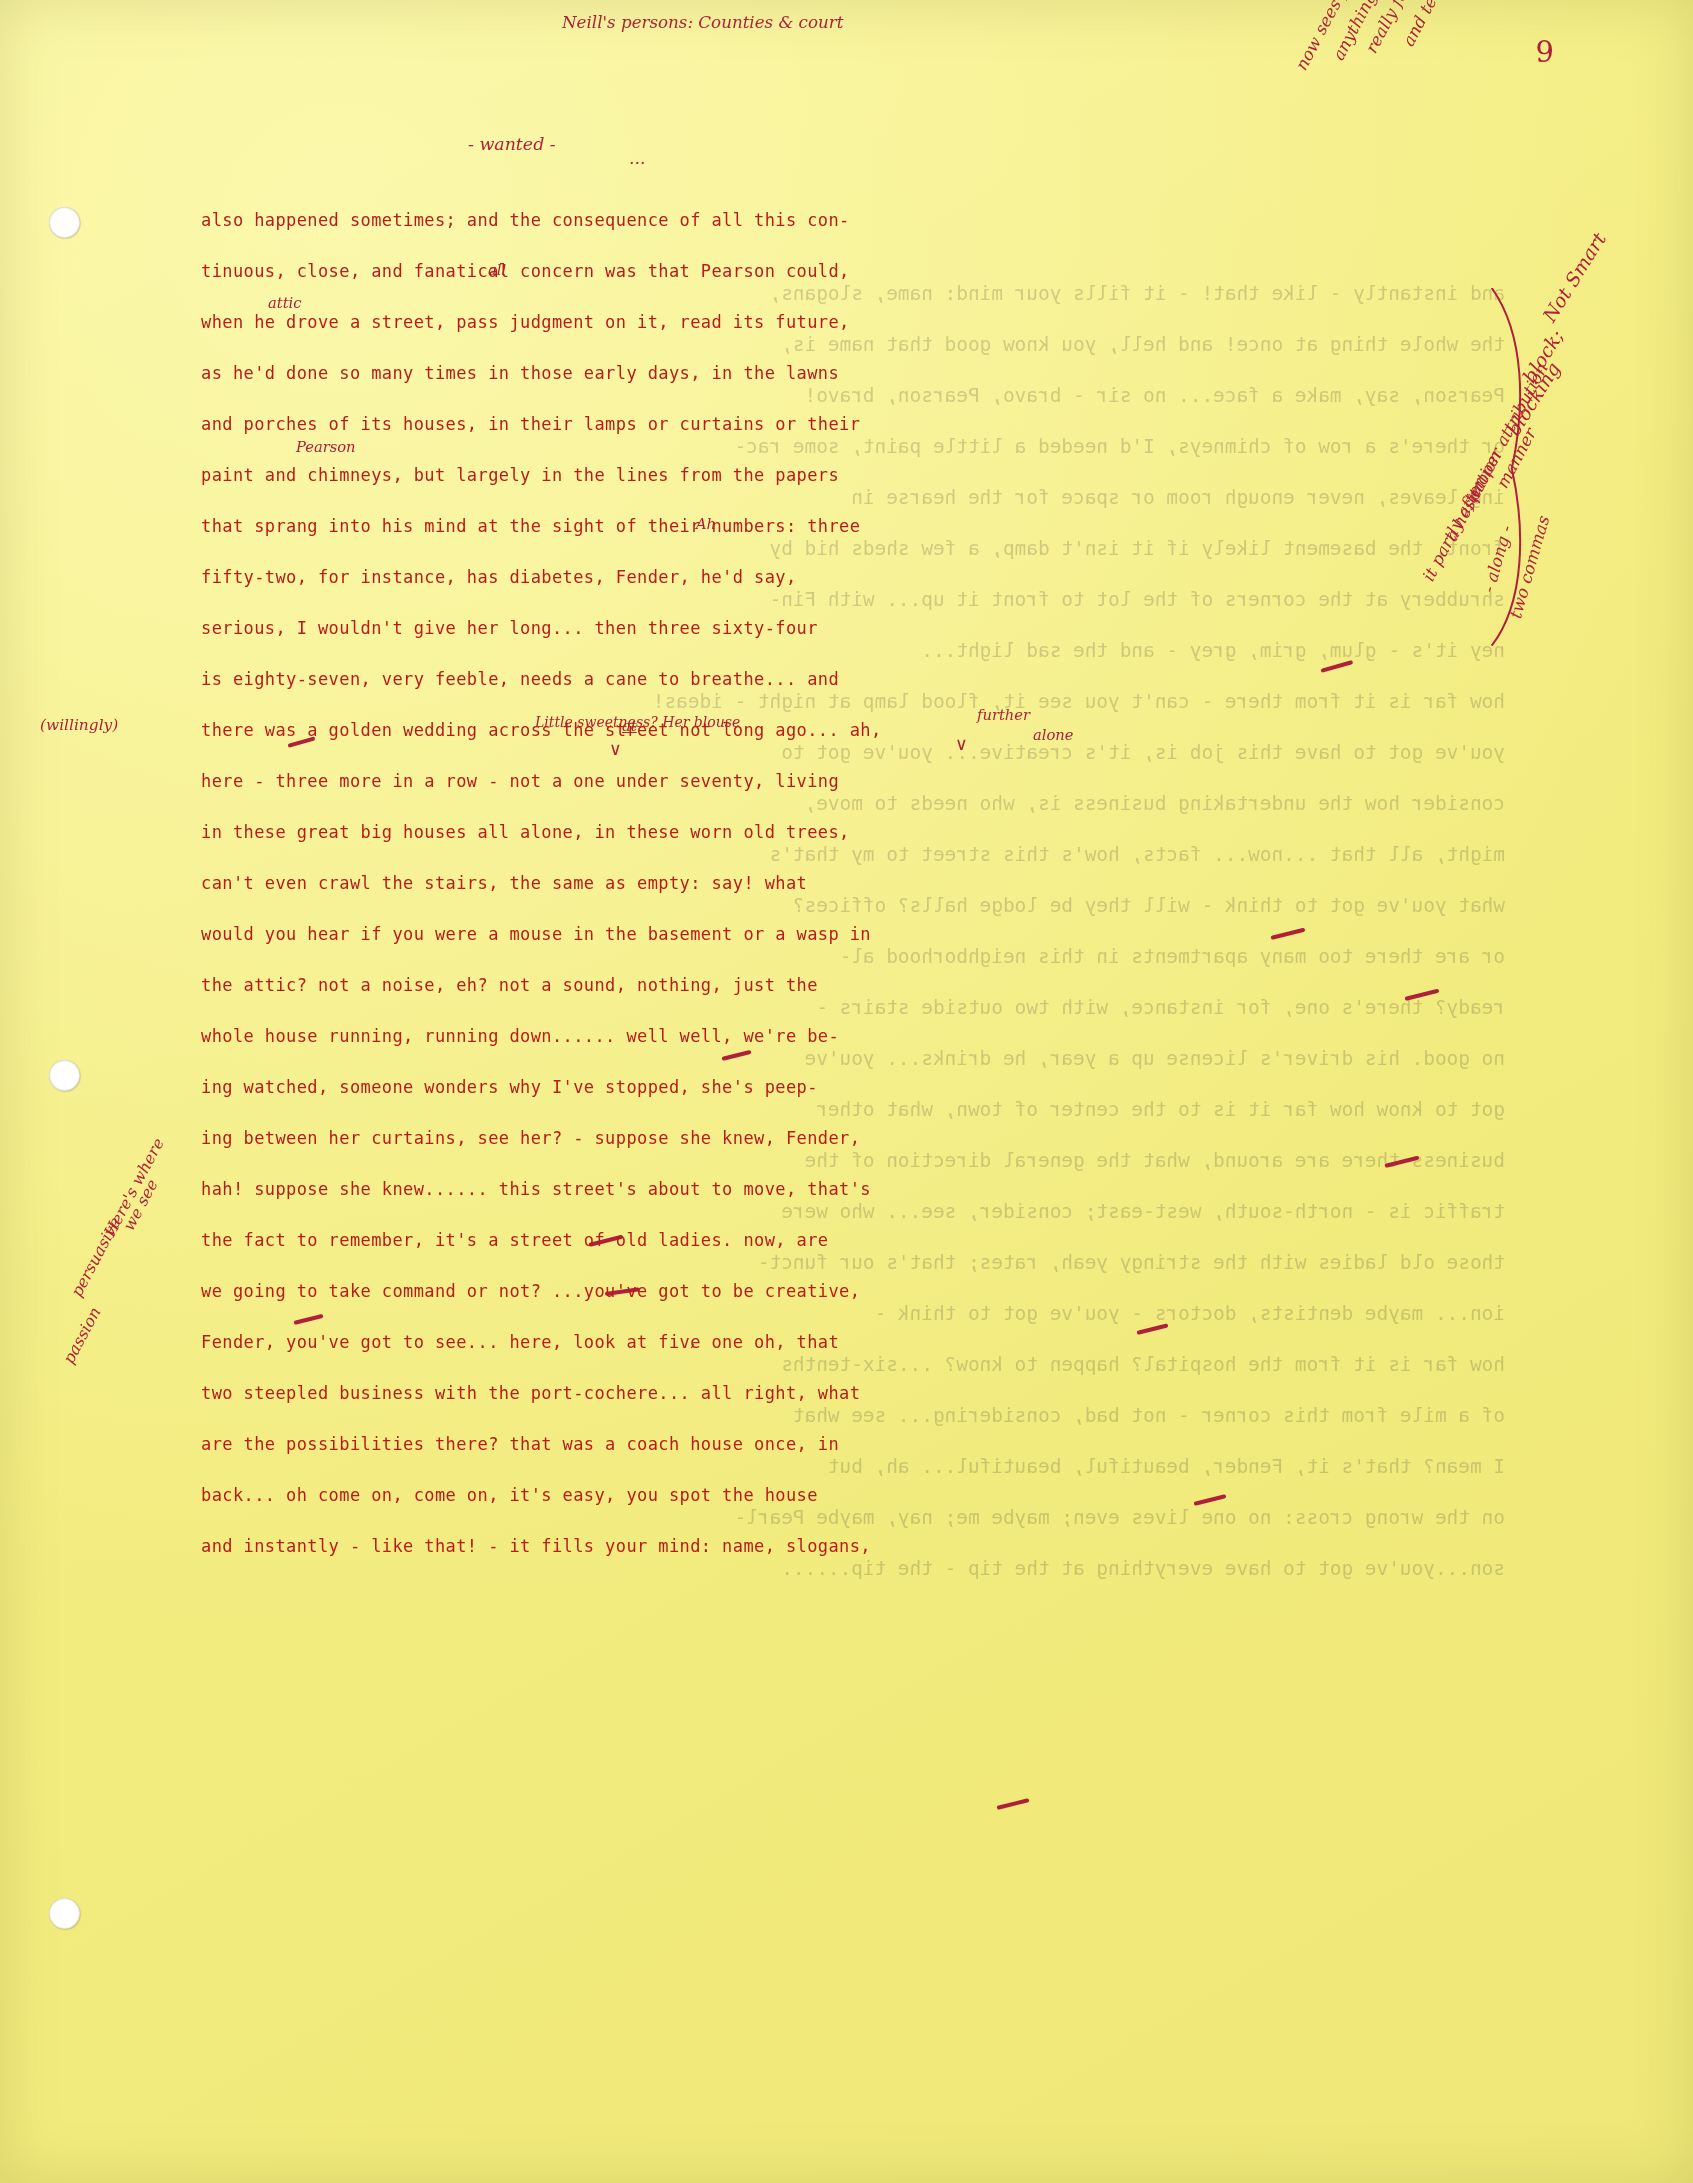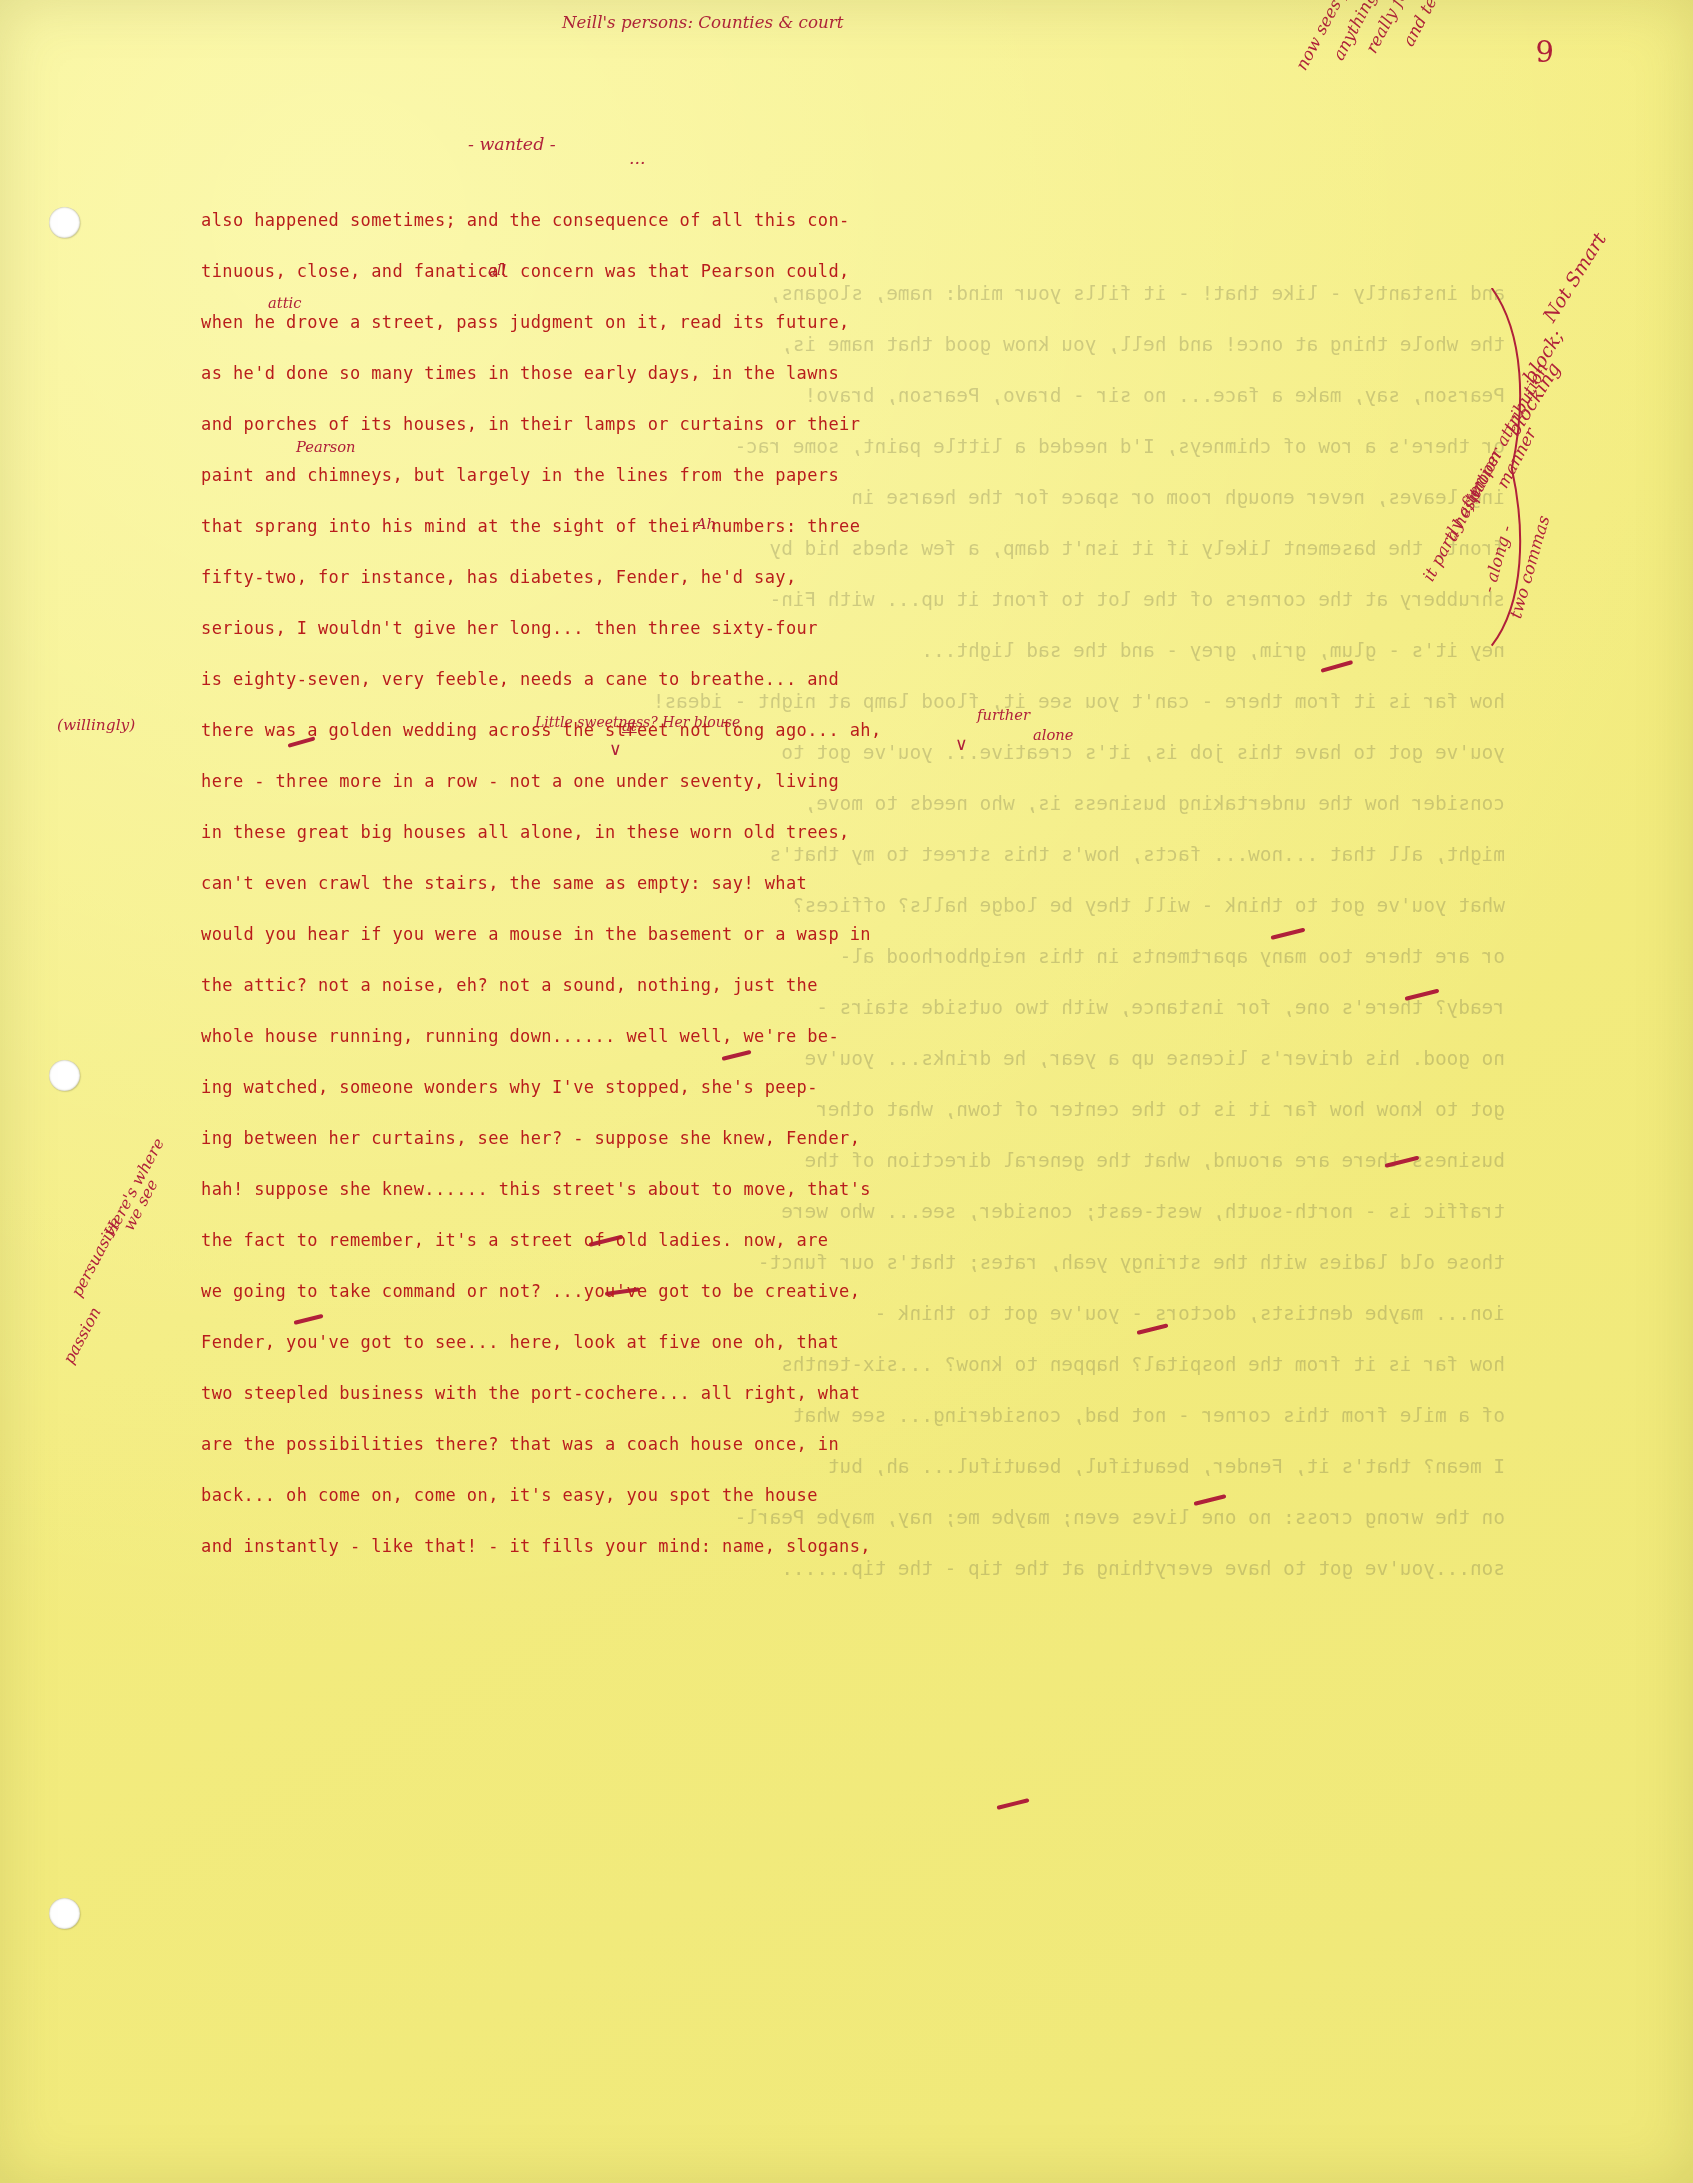--- a/index.html
+++ b/index.html
@@ -148,21 +148,21 @@
   <div class="vert-note" style="left:1462px; top:495px; transform: rotate(-62deg); transform-origin: left top;">proper attribution</div>
   <div class="vert-note" style="left:1441px; top:535px; transform: rotate(-62deg); transform-origin: left top;">a hesitation</div>
   <div class="vert-note" style="left:1418px; top:575px; transform: rotate(-62deg); transform-origin: left top;">it partly after</div>
   <div class="vert-note" style="left:1478px; top:589px; transform: rotate(-74deg); transform-origin: left top;">- along -</div>
   <div class="vert-note" style="left:1505px; top:615px; transform: rotate(-74deg); transform-origin: left top;">two commas</div>
 
   <svg class="curve" style="left:1485px; top:288px; width:87px; height:361px;" viewBox="0 0 130 540" width="87" height="361">
     <path d="M 10 0 C 60 70, 60 180, 40 270 C 60 360, 60 470, 10 535" stroke="#b0203a" stroke-width="3" fill="none"></path>
   </svg>
 
-  <div class="vert-note" style="left:57px; top:716px; font-size:15.4px;">(willingly)</div>
+  <div class="vert-note" style="left:40px; top:716px; font-size:15.4px;">(willingly)</div>
   <div class="vert-note" style="left:100px; top:1231px; transform: rotate(-62deg); transform-origin: left top; font-size:16px;">Here's where</div>
   <div class="vert-note" style="left:119px; top:1225px; transform: rotate(-62deg); transform-origin: left top; font-size:16px;">we see</div>
   <div class="vert-note" style="left:67px; top:1291px; transform: rotate(-62deg); transform-origin: left top; font-size:16px;">persuasive</div>
   <div class="vert-note" style="left:59px; top:1358px; transform: rotate(-62deg); transform-origin: left top; font-size:16px;">passion</div>
 
   <div class="ink" style="left:488px; top:261px; font-size:14.7px;">all</div>
   <div class="ink" style="left:268px; top:294px; font-size:14.7px;">attic</div>
   <div class="ink" style="left:288px; top:438px; font-size:14.7px;margin-left:8px;">Pearson</div>
   <div class="ink" style="left:977px; top:706px; font-size:14.7px;font-style:italic;">further</div>
   <div class="ink" style="left:1033px; top:726px; font-size:14.7px;">alone</div>

